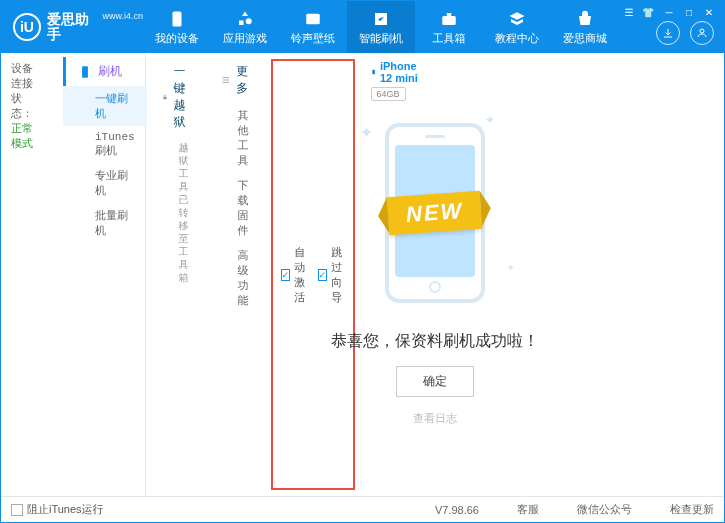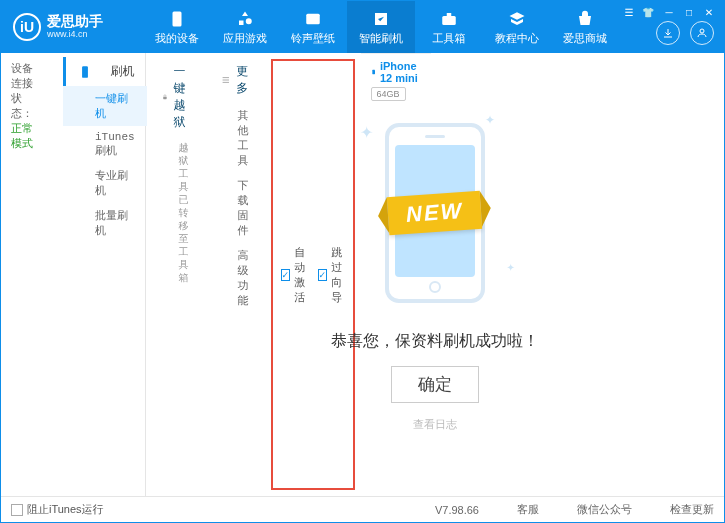--- a/index.html
+++ b/index.html
@@ -1,40 +1,40 @@
 <!DOCTYPE html>
 <html><head>
 <meta charset="utf-8">
 <style>
 * { margin: 0; padding: 0; box-sizing: border-box; }
 body { font-family: "Microsoft YaHei", Arial, sans-serif; font-size: 12px; color: #333; background: #fff; }
 .window { width: 725px; height: 523px; border: 1px solid #0e8ee9; display: flex; flex-direction: column; }
 .titlebar { height: 52px; background: #0e8ee9; display: flex; align-items: center; padding: 0 0 0 12px; color: #fff; position: relative; }
 .logo-wrap { display: flex; align-items: center; gap: 6px; width: 130px; }
 .logo-circle { width: 28px; height: 28px; border: 2px solid #fff; border-radius: 50%; display: flex; align-items: center; justify-content: center; font-weight: bold; font-size: 14px; }
-.logo-text { display: flex; flex-direction: column; line-height: 1.1; }
+.logo-text { display: flex; flex-direction: row; line-height: 1.1; }
 .logo-title { font-size: 14px; font-weight: bold; }
 .logo-url { font-size: 9px; opacity: 0.9; }
 .nav { display: flex; height: 100%; }
 .nav-item { width: 68px; display: flex; flex-direction: column; align-items: center; justify-content: center; gap: 2px; cursor: pointer; font-size: 11px; }
 .nav-item.active { background: #0a7dd0; }
 .nav-icon { width: 20px; height: 20px; display: flex; align-items: center; justify-content: center; }
 .nav-icon svg { width: 18px; height: 18px; fill: #fff; }
 .titlebar-right { position: absolute; right: 8px; top: 4px; display: flex; gap: 6px; font-size: 10px; }
 .title-btn { width: 14px; height: 14px; cursor: pointer; color: #fff; display: flex; align-items: center; justify-content: center; }
 .titlebar-icons { position: absolute; right: 10px; bottom: 8px; display: flex; gap: 10px; }
 .circ-btn { width: 24px; height: 24px; border: 1.5px solid rgba(255,255,255,0.8); border-radius: 50%; display: flex; align-items: center; justify-content: center; cursor: pointer; }
 .circ-btn svg { width: 12px; height: 12px; stroke: #fff; fill: none; stroke-width: 2; }
 .body { flex: 1; display: flex; overflow: hidden; }
 .sidebar { width: 145px; border-right: 1px solid #e5e5e5; display: flex; flex-direction: row; }
 .conn-status { padding: 8px 10px; font-size: 11px; color: #666; }
 .conn-status .mode { color: #2c9f2c; }
 .side-group { padding: 4px 0; }
 .side-head { display: flex; align-items: center; gap: 6px; padding: 6px 12px; font-size: 12px; color: #0c4a6e; cursor: pointer; border-left: 3px solid transparent; }
-.side-head.active-head { border-left: 3px solid #0e8ee9; color: #404040; justify-content: space-between; }
+.side-head.active-head { border-left: 3px solid #0e8ee9; color: #8b5cf6; }
 .side-head svg { width: 14px; height: 14px; }
 .side-head.active-head svg { fill: #0e8ee9; }
 .side-head:not(.active-head) svg { fill: #999; }
 .side-item { padding: 5px 12px 5px 32px; font-size: 11px; color: #666; cursor: pointer; font-family: Liberation Mono, monospace; }
 .side-item.active { color: #0e8ee9; background: #eaf5fe; }
 .side-note { font-size: 10px; color: #999; padding: 4px 12px 4px 32px; line-height: 1.3; }
 .side-divider { height: 1px; background: #eee; margin: 4px 10px; }
 .checkbox-row { display: flex; gap: 10px; padding: 6px 8px; border: 2px solid #e74c3c; margin: 6px 6px; }
 .chk { display: flex; align-items: center; gap: 4px; font-size: 11px; color: #555; cursor: pointer; }
 .chk-box { width: 12px; height: 12px; border: 1px solid #0e8ee9; display: flex; align-items: center; justify-content: center; color: #0e8ee9; font-size: 9px; }
@@ -47,21 +47,21 @@
 .phone-body { width: 100px; height: 180px; background: #fff; border: 4px solid #d9e8f5; border-radius: 14px; position: relative; }
 .phone-screen { position: absolute; top: 18px; left: 6px; right: 6px; bottom: 22px; background: #bfe4ff; border-radius: 4px; }
 .phone-home { position: absolute; bottom: 6px; left: 50%; transform: translateX(-50%); width: 12px; height: 12px; border: 2px solid #d9e8f5; border-radius: 50%; }
 .phone-speaker { position: absolute; top: 8px; left: 50%; transform: translateX(-50%); width: 20px; height: 3px; background: #d9e8f5; border-radius: 2px; }
 .ribbon { position: absolute; background: #f5c016; color: #fff; font-weight: bold; font-style: italic; font-size: 22px; padding: 6px 18px; transform: rotate(-4deg); box-shadow: 0 2px 4px rgba(0,0,0,0.15); letter-spacing: 2px; }
 .ribbon::before, .ribbon::after { content: ""; position: absolute; top: 0; width: 0; height: 0; border-top: 18px solid transparent; border-bottom: 18px solid transparent; }
 .ribbon::before { left: -10px; border-right: 10px solid #d4a30c; }
 .ribbon::after { right: -10px; border-left: 10px solid #d4a30c; }
 .star { position: absolute; color: #cfe6f7; font-size: 16px; }
 .success-text { font-size: 16px; color: #333; margin-top: 18px; }
-.ok-btn { margin-top: 14px; padding: 6px 26px; border: 1px solid #ccc; background: #fff; cursor: pointer; font-size: 17px; color: #444; }
+.ok-btn { margin-top: 14px; padding: 6px 26px; border: 1px solid #ccc; background: #fff; cursor: pointer; font-size: 12px; color: #444; }
 .log-link { margin-top: 14px; font-size: 11px; color: #bbb; cursor: pointer; }
 .footer { height: 26px; border-top: 1px solid #e5e5e5; display: flex; align-items: center; padding: 0 10px; font-size: 11px; color: #666; }
 .footer-left { display: flex; align-items: center; gap: 6px; }
 .footer-chk { width: 12px; height: 12px; border: 1px solid #aaa; }
 .footer-right { margin-left: auto; display: flex; gap: 14px; align-items: center; }
 .footer-right span { cursor: pointer; margin-left: 24px; }
 </style>
 </head>
 <body>
 

